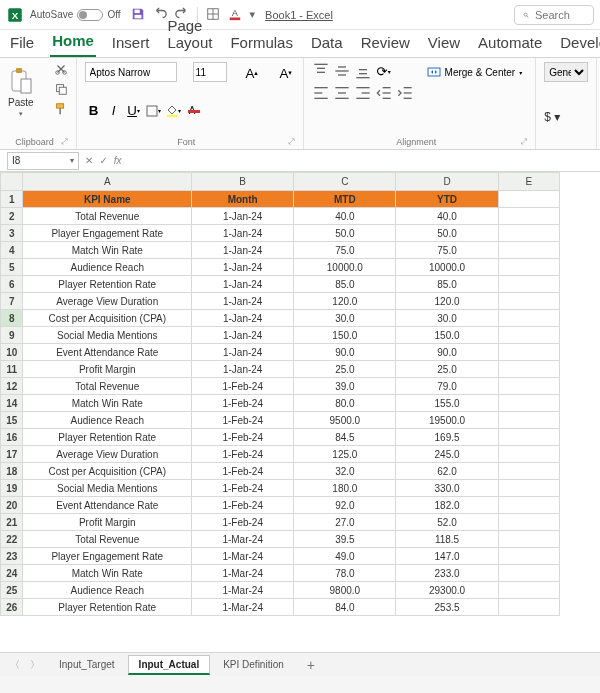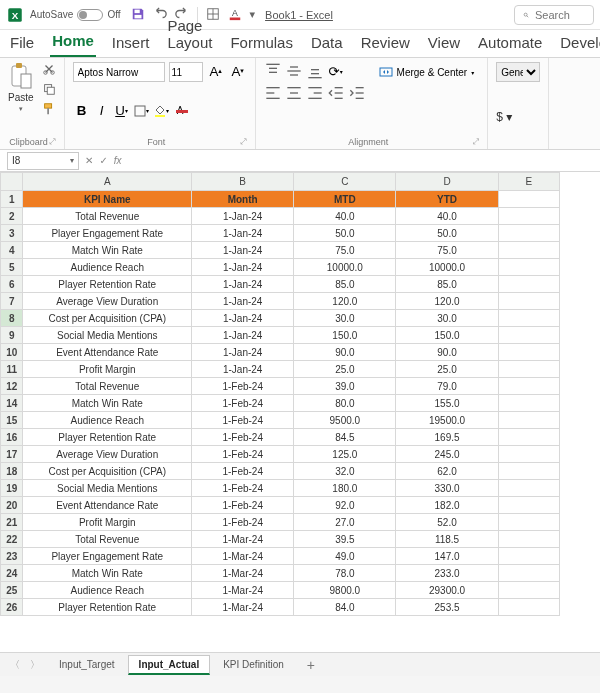--- a/index.html
+++ b/index.html
@@ -22,21 +22,21 @@
   
   .ribbon-tabs { height:28px; background:#fff; display:flex; align-items:flex-end; padding:0 8px; gap:14px; border-bottom:1px solid #d6d6d6;}
   .ribbon-tabs .tab { font-size:15px; color:#444; padding:6px 2px; cursor:pointer;}
   .ribbon-tabs .tab.active { color:#107c41; font-weight:600; border-bottom:2px solid #107c41;}
 
   
   .ribbon { height:92px; background:#fbfbfb; display:flex; border-bottom:1px solid #d6d6d6;}
   .group { border-right:1px solid #e2e2e2; padding:4px 8px 0 8px; display:flex; flex-direction:column; justify-content:space-between;}
   .group-title { text-align:center; font-size:9px; color:#777; padding:2px 0;}
   .group-title .dl{float:right;color:#999;font-size:8px;}
-  .group-row { display:flex; gap:4px; align-items:flex-start;}
+  .group-row { display:flex; gap:16px; align-items:flex-end;}
   .clip-group .paste { display:flex; flex-direction:column; align-items:center; gap:2px; font-size:10px; color:#333;}
   .clip-side { display:flex; flex-direction:column; gap:4px; margin-left:4px;}
   .clip-side svg{width:14px;height:14px;}
   .font-sel, .size-sel { border:1px solid #c8c8c8; background:#fff; font-size:10px; height:20px;}
   .font-sel{width:92px;padding:0 4px;}
   .size-sel{width:34px;padding:0 2px;}
   .fg-btn { width:18px;height:18px;border:1px solid transparent;display:flex;align-items:center;justify-content:center;background:transparent;}
   .fg-row { display:flex; gap:2px; align-items:center; margin-top:4px;}
   .fg-row svg{width:12px;height:12px;}
   .align-row { display:flex; gap:3px; align-items:center;}

